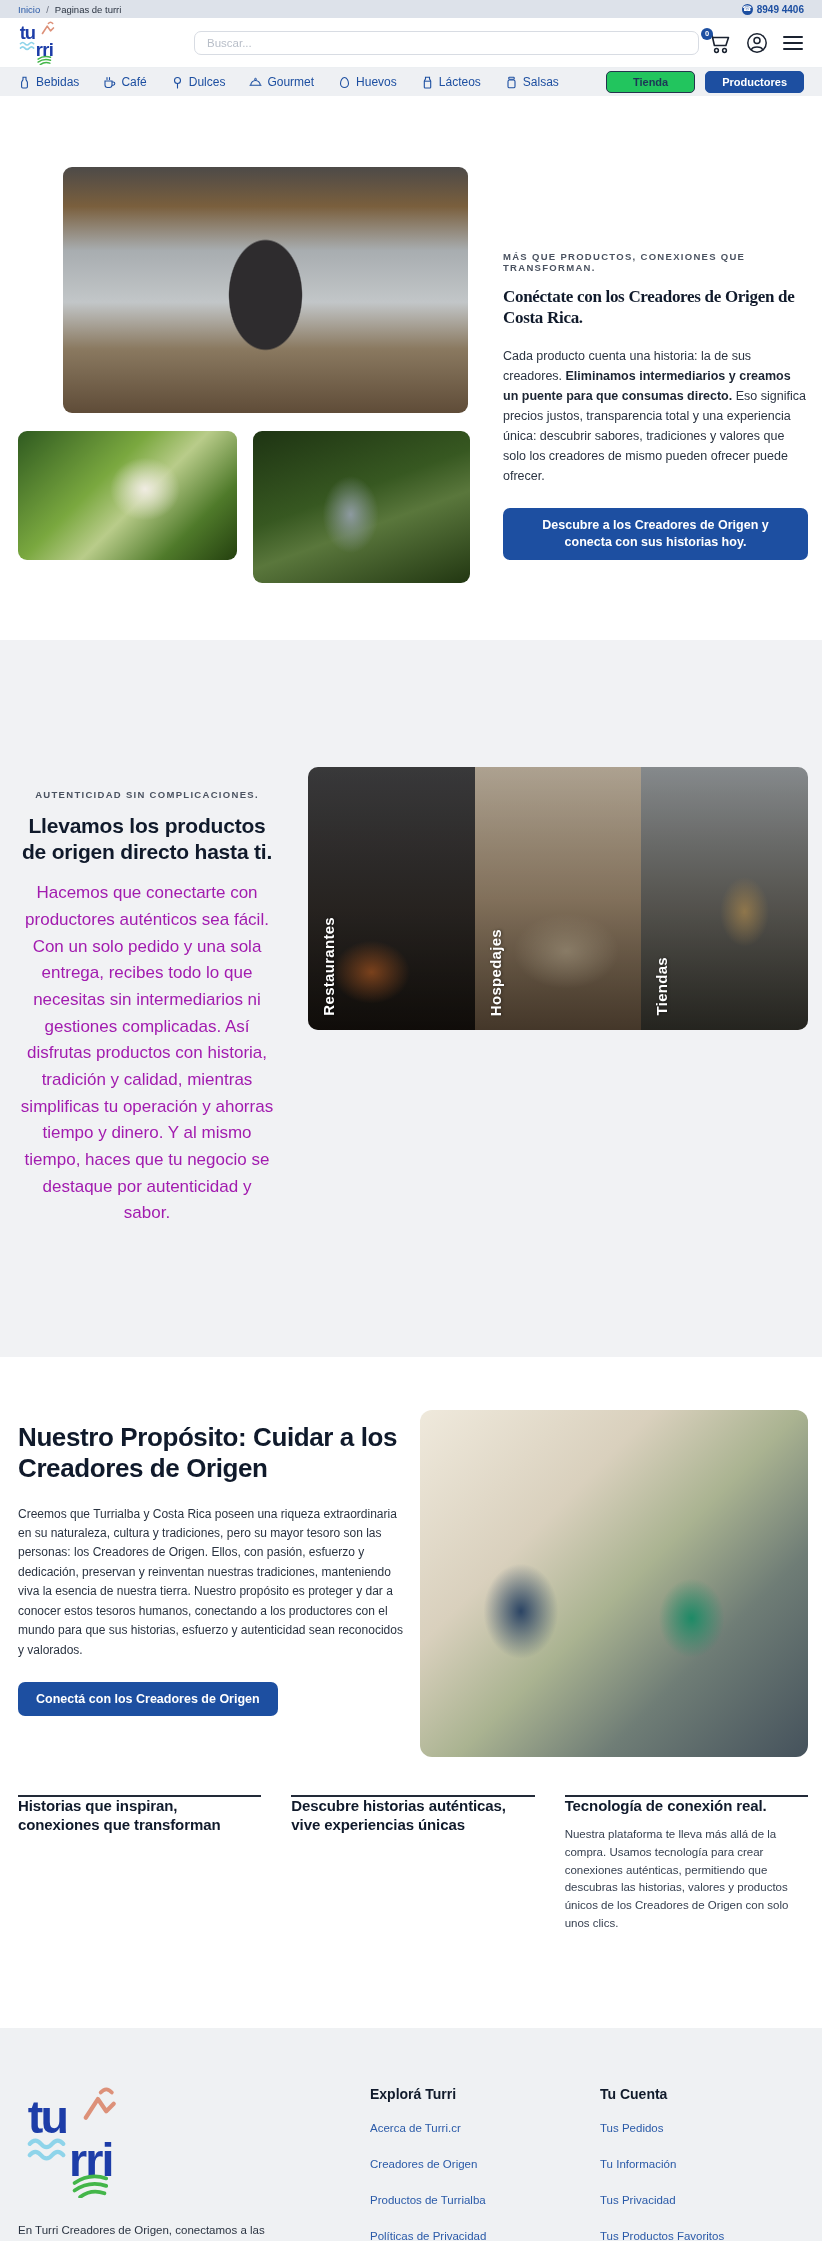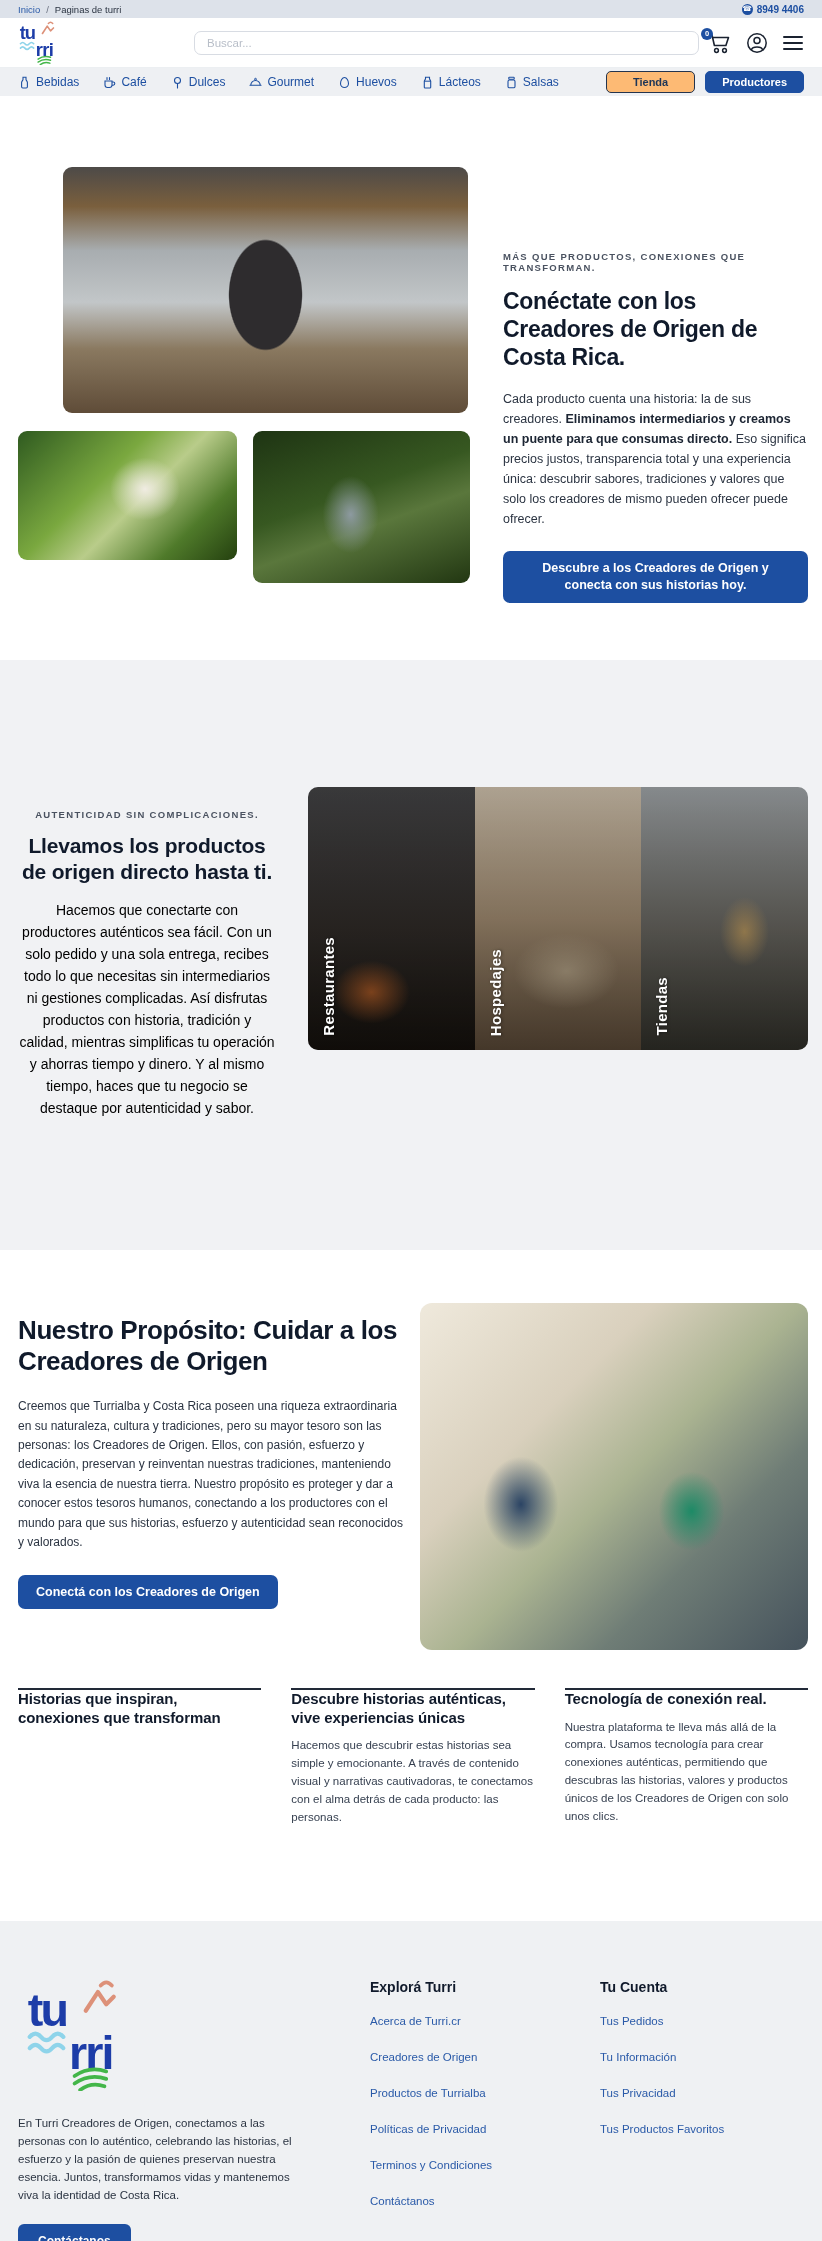--- a/index.html
+++ b/index.html
@@ -22,50 +22,50 @@
   .search-input::placeholder { color:#b8bec8; }
   .hdr-icons { margin-left:auto; display:flex; align-items:center; gap:14px; }
   .cart-wrap { position:relative; cursor:pointer; }
   .badge { position:absolute; top:-4px; left:-5px; min-width:12px; height:12px; background:#1d4fa1; color:#fff; border-radius:50%; font-size:7.5px; font-weight:bold; display:flex; align-items:center; justify-content:center; padding:0 2px; }
 
   
   .nav { height:28px; background:#eef0f3; display:flex; align-items:center; padding:0 18px; }
   .nav-cats { display:flex; align-items:center; gap:24px; }
   .nav-cat { display:flex; align-items:center; gap:5px; color:#1d4fa1; font-size:12px; cursor:pointer; white-space:nowrap; }
   .nav-btns { margin-left:auto; display:flex; gap:10px; }
-  .btn-outline { background:#fdba74; border:1px solid #24344d; color:#1d3557; font-size:11px; font-weight:bold; border-radius:5px; padding:4px 26px; cursor:pointer; font-family:inherit; }
+  .btn-outline { background:#22c55e; border:1px solid #24344d; color:#1d3557; font-size:11px; font-weight:bold; border-radius:5px; padding:4px 26px; cursor:pointer; font-family:inherit; }
   .btn-solid { background:#1d4fa1; border:1px solid #1d4fa1; color:#fff; font-size:11px; font-weight:bold; border-radius:5px; padding:4px 16px; cursor:pointer; font-family:inherit; }
 
   
   .hero { background:#fff; padding:71px 14px 57px 18px; display:flex; }
   .hero-left { width:455px; flex:0 0 auto; position:relative; }
   .img { border-radius:9px; }
   .hero-main-img { width:405px; height:246px; margin-left:45px;
     background:
       radial-gradient(ellipse 60px 90px at 50% 52%, #2e2c2e 0%, #2e2c2e 60%, rgba(46,44,46,0) 62%),
       linear-gradient(180deg,#4d4a48 0%,#7a5f3d 16%,#a8adb0 34%,#c2c6c8 55%,#8a7960 74%,#5f4c38 100%); }
   .hero-sub-row { display:flex; margin-top:18px; margin-left:0; gap:16px; align-items:flex-start; }
   .hero-sub-1 { width:219px; height:129px;
     background: radial-gradient(ellipse 50px 45px at 58% 45%, #f0ece2 0%, rgba(240,236,226,0) 70%),
       linear-gradient(135deg,#2f5a20 0%,#7aa83f 38%,#b9cc8a 55%,#4f7a2a 78%,#24400f 100%); }
   .hero-sub-2 { width:217px; height:152px;
     background: radial-gradient(ellipse 40px 55px at 45% 55%, #8d9aa0 0%, rgba(141,154,160,0) 70%),
       linear-gradient(160deg,#1e3413 0%,#375821 42%,#5a773c 60%,#223712 100%); }
   .hero-right { width:305px; margin-left:30px; margin-top:84px; }
   .eyebrow { font-size:9.5px; letter-spacing:1.3px; color:#4a5260; font-weight:bold; text-transform:uppercase; }
-  .hero-title { margin-top:14px; font-size:23px; line-height:1.22; font-weight:bold; color:#101a2b; letter-spacing:-0.3px; }
+  .hero-title { margin-top:14px; font-size:17px; line-height:1.22; font-weight:bold; color:#101a2b; letter-spacing:-0.3px;font-family:Liberation Serif, serif; }
   .hero-para { margin-top:18px; font-size:12.5px; line-height:1.6; color:#2b3442; }
   .hero-para b { color:#1c2533; }
   .btn-cta { margin-top:22px; width:100%; background:#1d4fa1; color:#fff; border:none; border-radius:7px; font-weight:bold; font-size:12.5px; line-height:1.35; padding:9px 30px; text-align:center; cursor:pointer; font-family:inherit; }
 
   
   .delivery { background:#f1f2f4; padding:127px 14px 130px 18px; display:flex; }
   .del-text { width:258px; flex:0 0 auto; margin-top:22px;text-align:center; }
   .del-title { margin-top:13px; font-size:21px; line-height:1.22; font-weight:bold; color:#101a2b; letter-spacing:-0.2px; }
-  .del-para { margin-top:16px; font-size:14px; line-height:1.57; color:#000000; }
+  .del-para { margin-top:16px; font-size:17px; line-height:1.57; color:#a21caf; }
   .del-cards { margin-left:32px; width:515px; height:263px; border-radius:10px; overflow:hidden; display:flex; }
   .del-card { flex:1 1 0; position:relative; cursor:pointer; }
   .del-card::after { content:""; position:absolute; inset:0; background:linear-gradient(180deg,rgba(0,0,0,.18),rgba(0,0,0,.38)); }
   .del-card-1 { background:radial-gradient(ellipse 55px 45px at 38% 78%, #b8622a 0%, rgba(184,98,42,0) 70%), linear-gradient(180deg,#454547 0%,#35302c 55%,#19140f 100%); }
   .del-card-2 { background:radial-gradient(ellipse 70px 50px at 55% 70%, #c9b596 0%, rgba(201,181,150,0) 75%), linear-gradient(180deg,#d3c5b0 0%,#b49c7e 50%,#6e5943 100%); }
   .del-card-3 { background:radial-gradient(ellipse 35px 50px at 62% 55%, #c9a66a 0%, rgba(201,166,106,0) 70%), linear-gradient(180deg,#a3a8ab 0%,#73716a 55%,#3b3a32 100%); }
   .del-label { position:absolute; left:12px; bottom:14px; z-index:2; color:#fff; font-size:15px; font-weight:bold; writing-mode:vertical-rl; transform:rotate(180deg); letter-spacing:.3px; text-shadow:0 1px 3px rgba(0,0,0,.5); }
 
   
   .purpose { background:#fff; padding:63px 14px 95px 18px; }
@@ -254,21 +254,20 @@
     </div>
     <div class="img purpose-img"></div>
   </div>
 
   <div class="features">
     <div class="feature">
       <h3>Historias que inspiran, conexiones que transforman</h3>
     </div>
     <div class="feature">
       <h3>Descubre historias auténticas, vive experiencias únicas</h3>
-      <p>Hacemos que descubrir estas historias sea simple y emocionante. A través de contenido visual y narrativas cautivadoras, te conectamos con el alma detrás de cada producto: las personas.</p>
     </div>
     <div class="feature">
       <h3>Tecnología de conexión real.</h3>
       <p>Nuestra plataforma te lleva más allá de la compra. Usamos tecnología para crear conexiones auténticas, permitiendo que descubras las historias, valores y productos únicos de los Creadores de Origen con solo unos clics.</p>
     </div>
   </div>
 </section>
 
 <footer class="footer">
   <div class="footer-cols">

